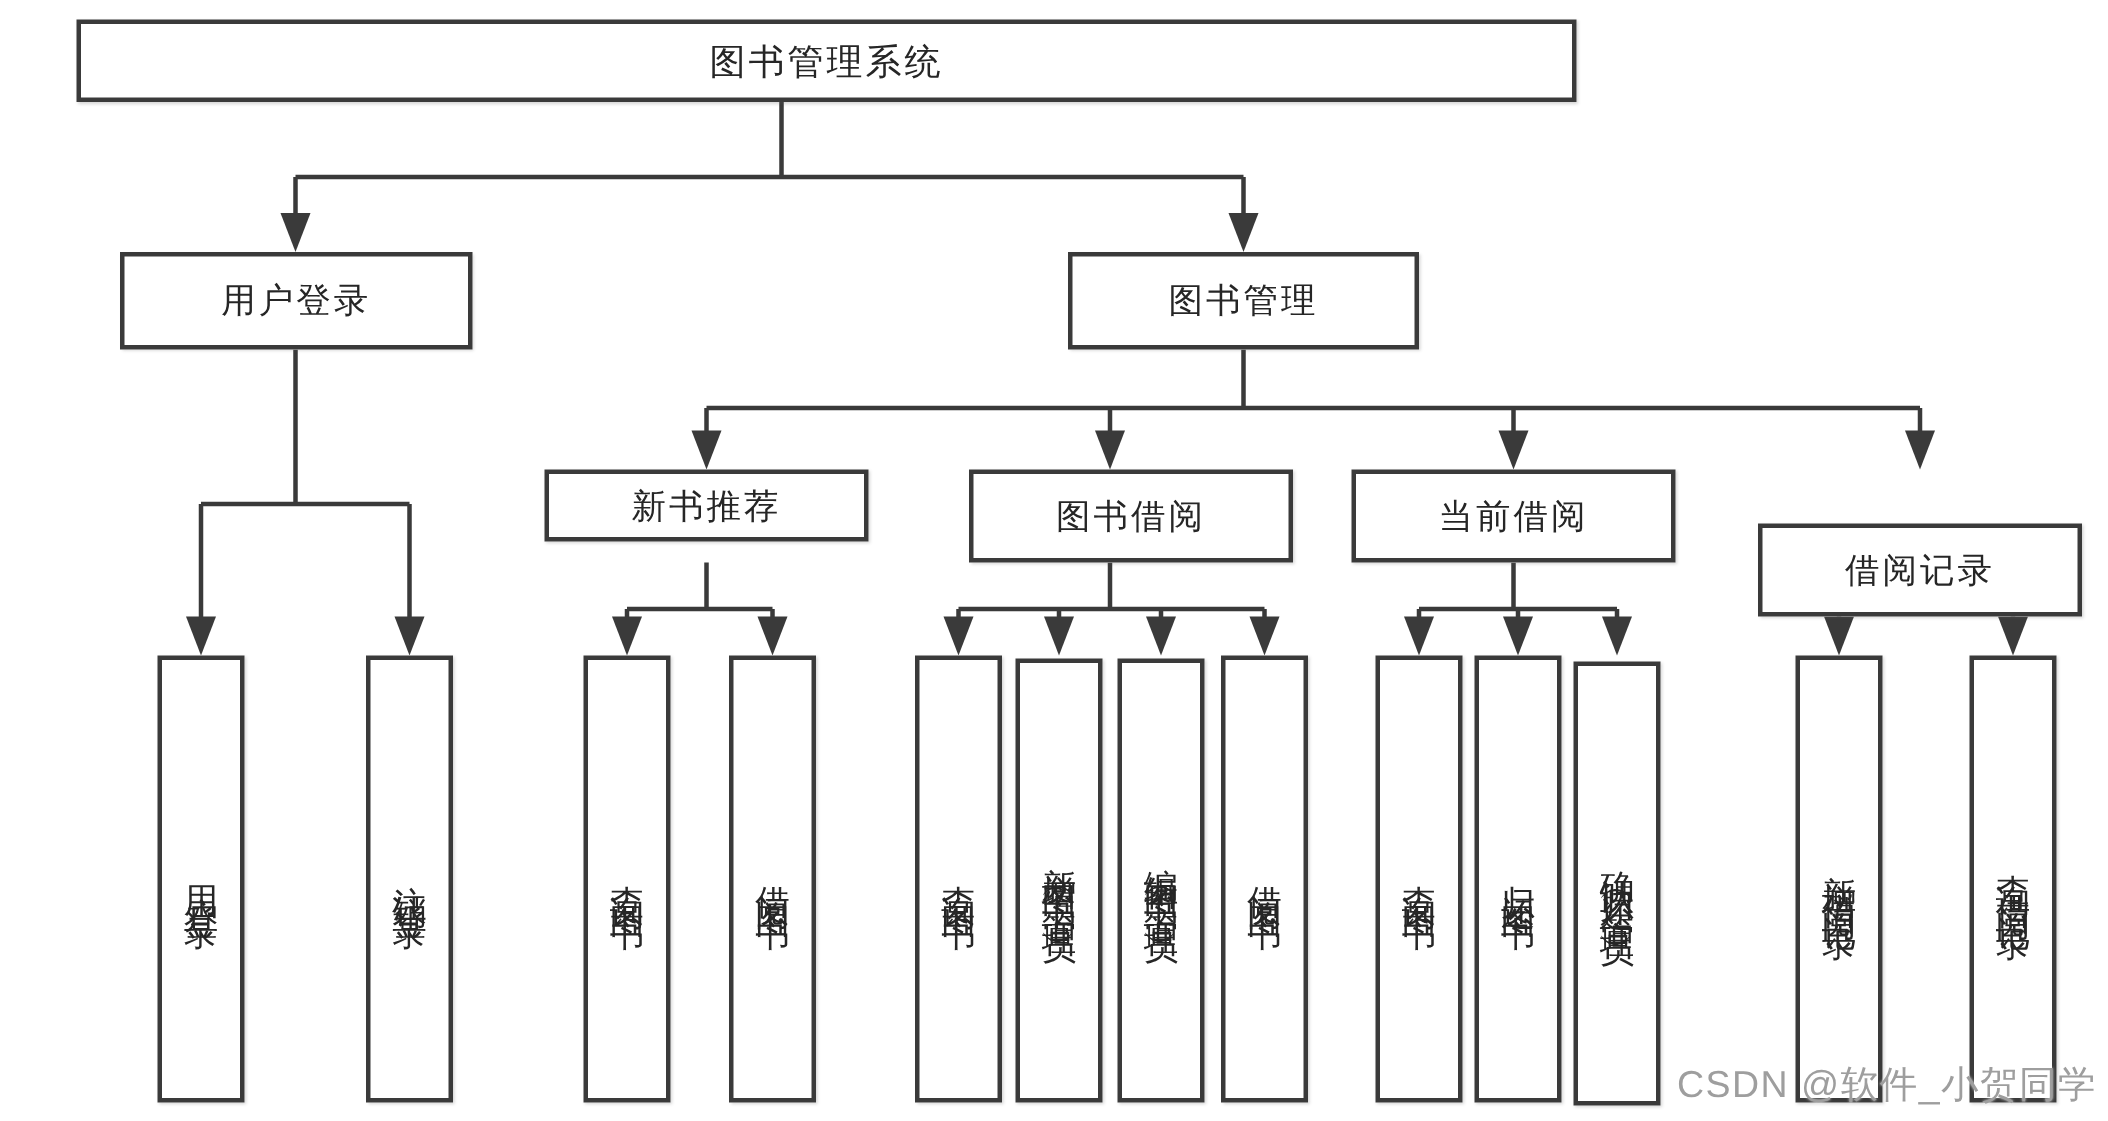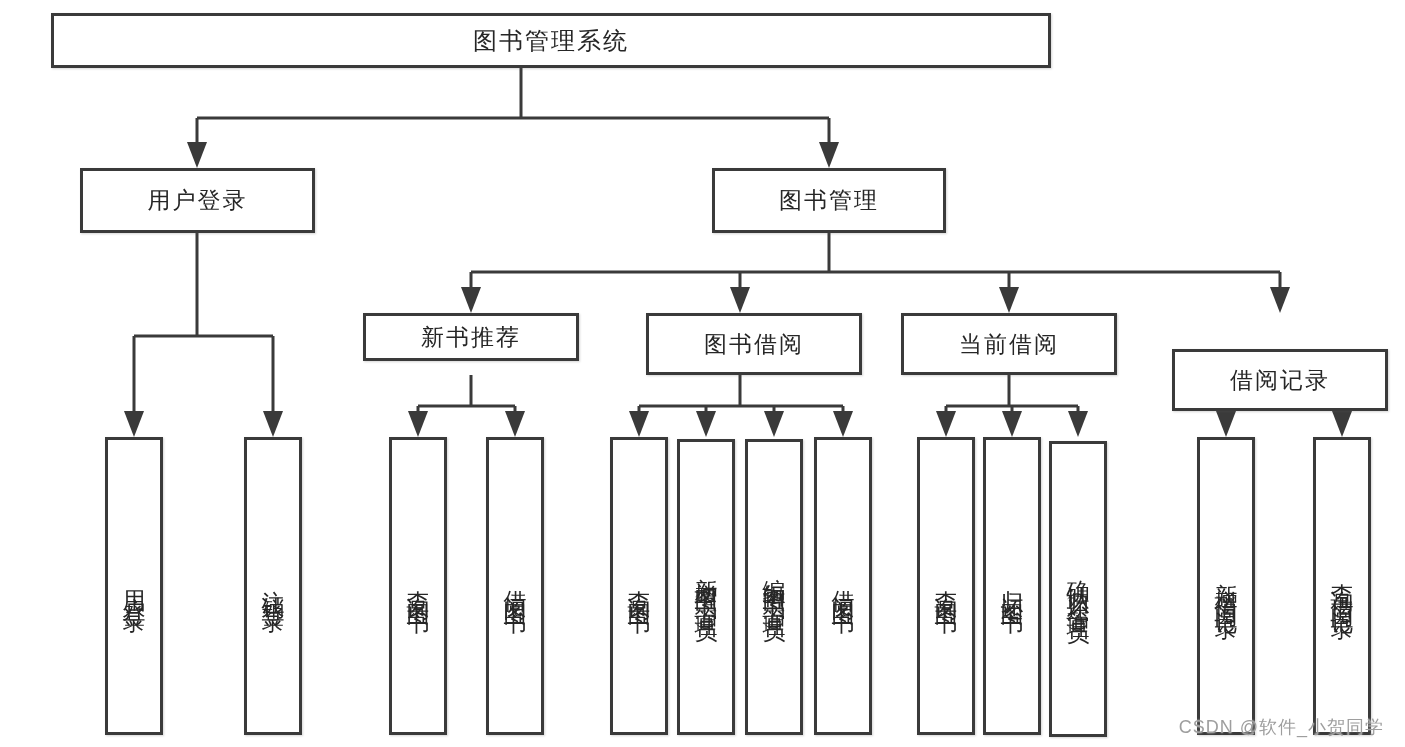--- a/index.html
+++ b/index.html
@@ -40,23 +40,23 @@
   .vnode .vlabel {
     writing-mode: vertical-rl;
     text-orientation: mixed;
     font-size: 23px;
     letter-spacing: 7px;
     line-height: 1;
   }
   .vnode.long .vlabel { letter-spacing: 6px; }
   #watermark {
     position: absolute;
-    right: 21px;
+    right: 7px;
     bottom: 8px;
-    font-size: 18px;
+    font-size: 25px;
     color: var(--watermark);
     text-shadow: 0 0 2px rgba(255,255,255,0.9);
     white-space: nowrap;
     letter-spacing: 1px;
   }
 </style>
 </head>
 <body>
 
 <div id="canvas">

